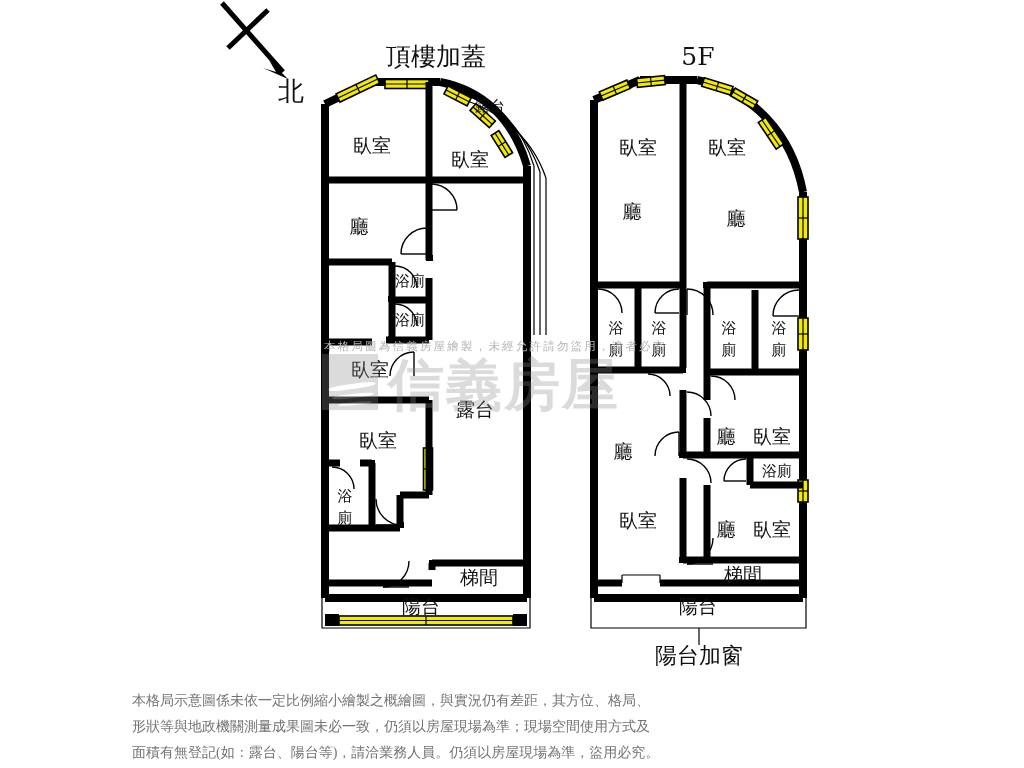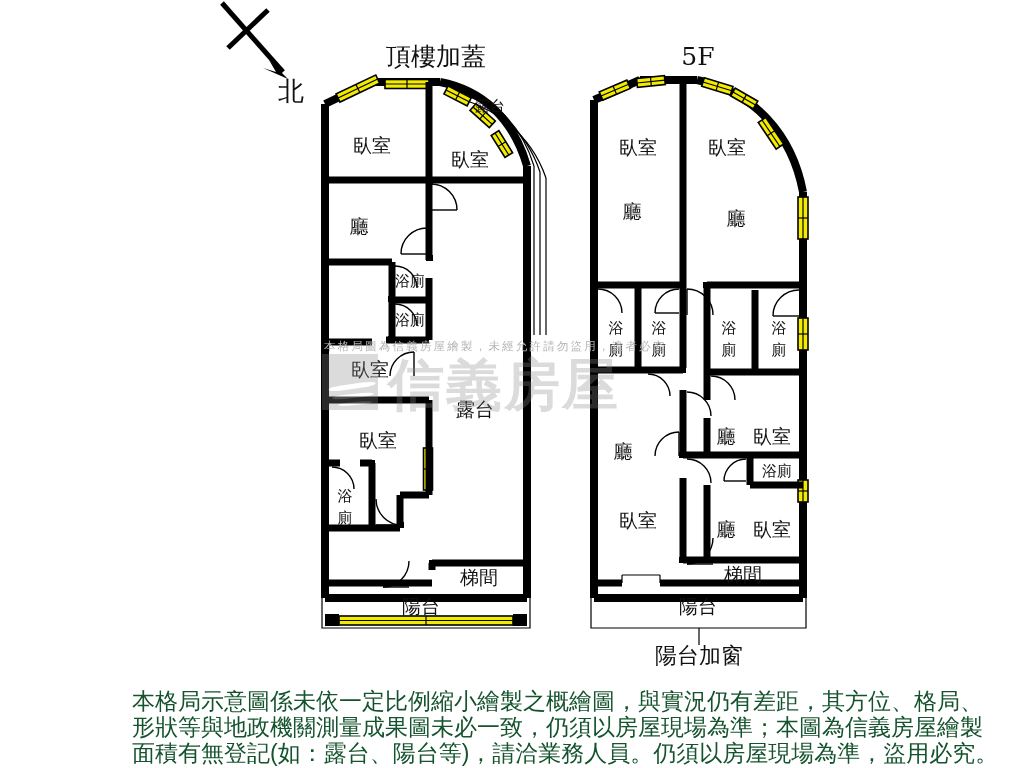--- a/index.html
+++ b/index.html
@@ -123,24 +123,24 @@
     margin-left: 2px;
     white-space: nowrap;
   }
 
   
   #disclaimer {
     position: absolute;
     left: 132px;
     top: 688px;
     width: 770px;
-    font-family: Liberation Sans, sans-serif;
-    font-size: 23px;
+    font-family: Liberation Serif, serif;
+    font-size: 14px;
     line-height: 26px;
-    color: #14532d;
+    color: #737373;
     letter-spacing: 0px;
   }
   #disclaimer div { white-space: nowrap; }
 </style>
 </head>
 <body>
 
 <div id="plan-root">
 <svg width="1024" height="768" viewBox="0 0 1024 768" xmlns="http://www.w3.org/2000/svg">
 
@@ -485,15 +485,15 @@
       <div class="sw1"></div>
       <div class="sw2"></div>
       <div class="sw3"></div>
     </div>
     <div id="wm-brand">信義房屋</div>
   </div>
 </div>
 
 <div id="disclaimer">
   <div>本格局示意圖係未依一定比例縮小繪製之概繪圖，與實況仍有差距，其方位、格局、</div>
-  <div>形狀等與地政機關測量成果圖未必一致，仍須以房屋現場為準；本圖為信義房屋繪製</div>
+  <div>形狀等與地政機關測量成果圖未必一致，仍須以房屋現場為準；現場空間使用方式及</div>
   <div>面積有無登記(如：露台、陽台等)，請洽業務人員。仍須以房屋現場為準，盜用必究。</div>
 </div>
 
 </body></html>

